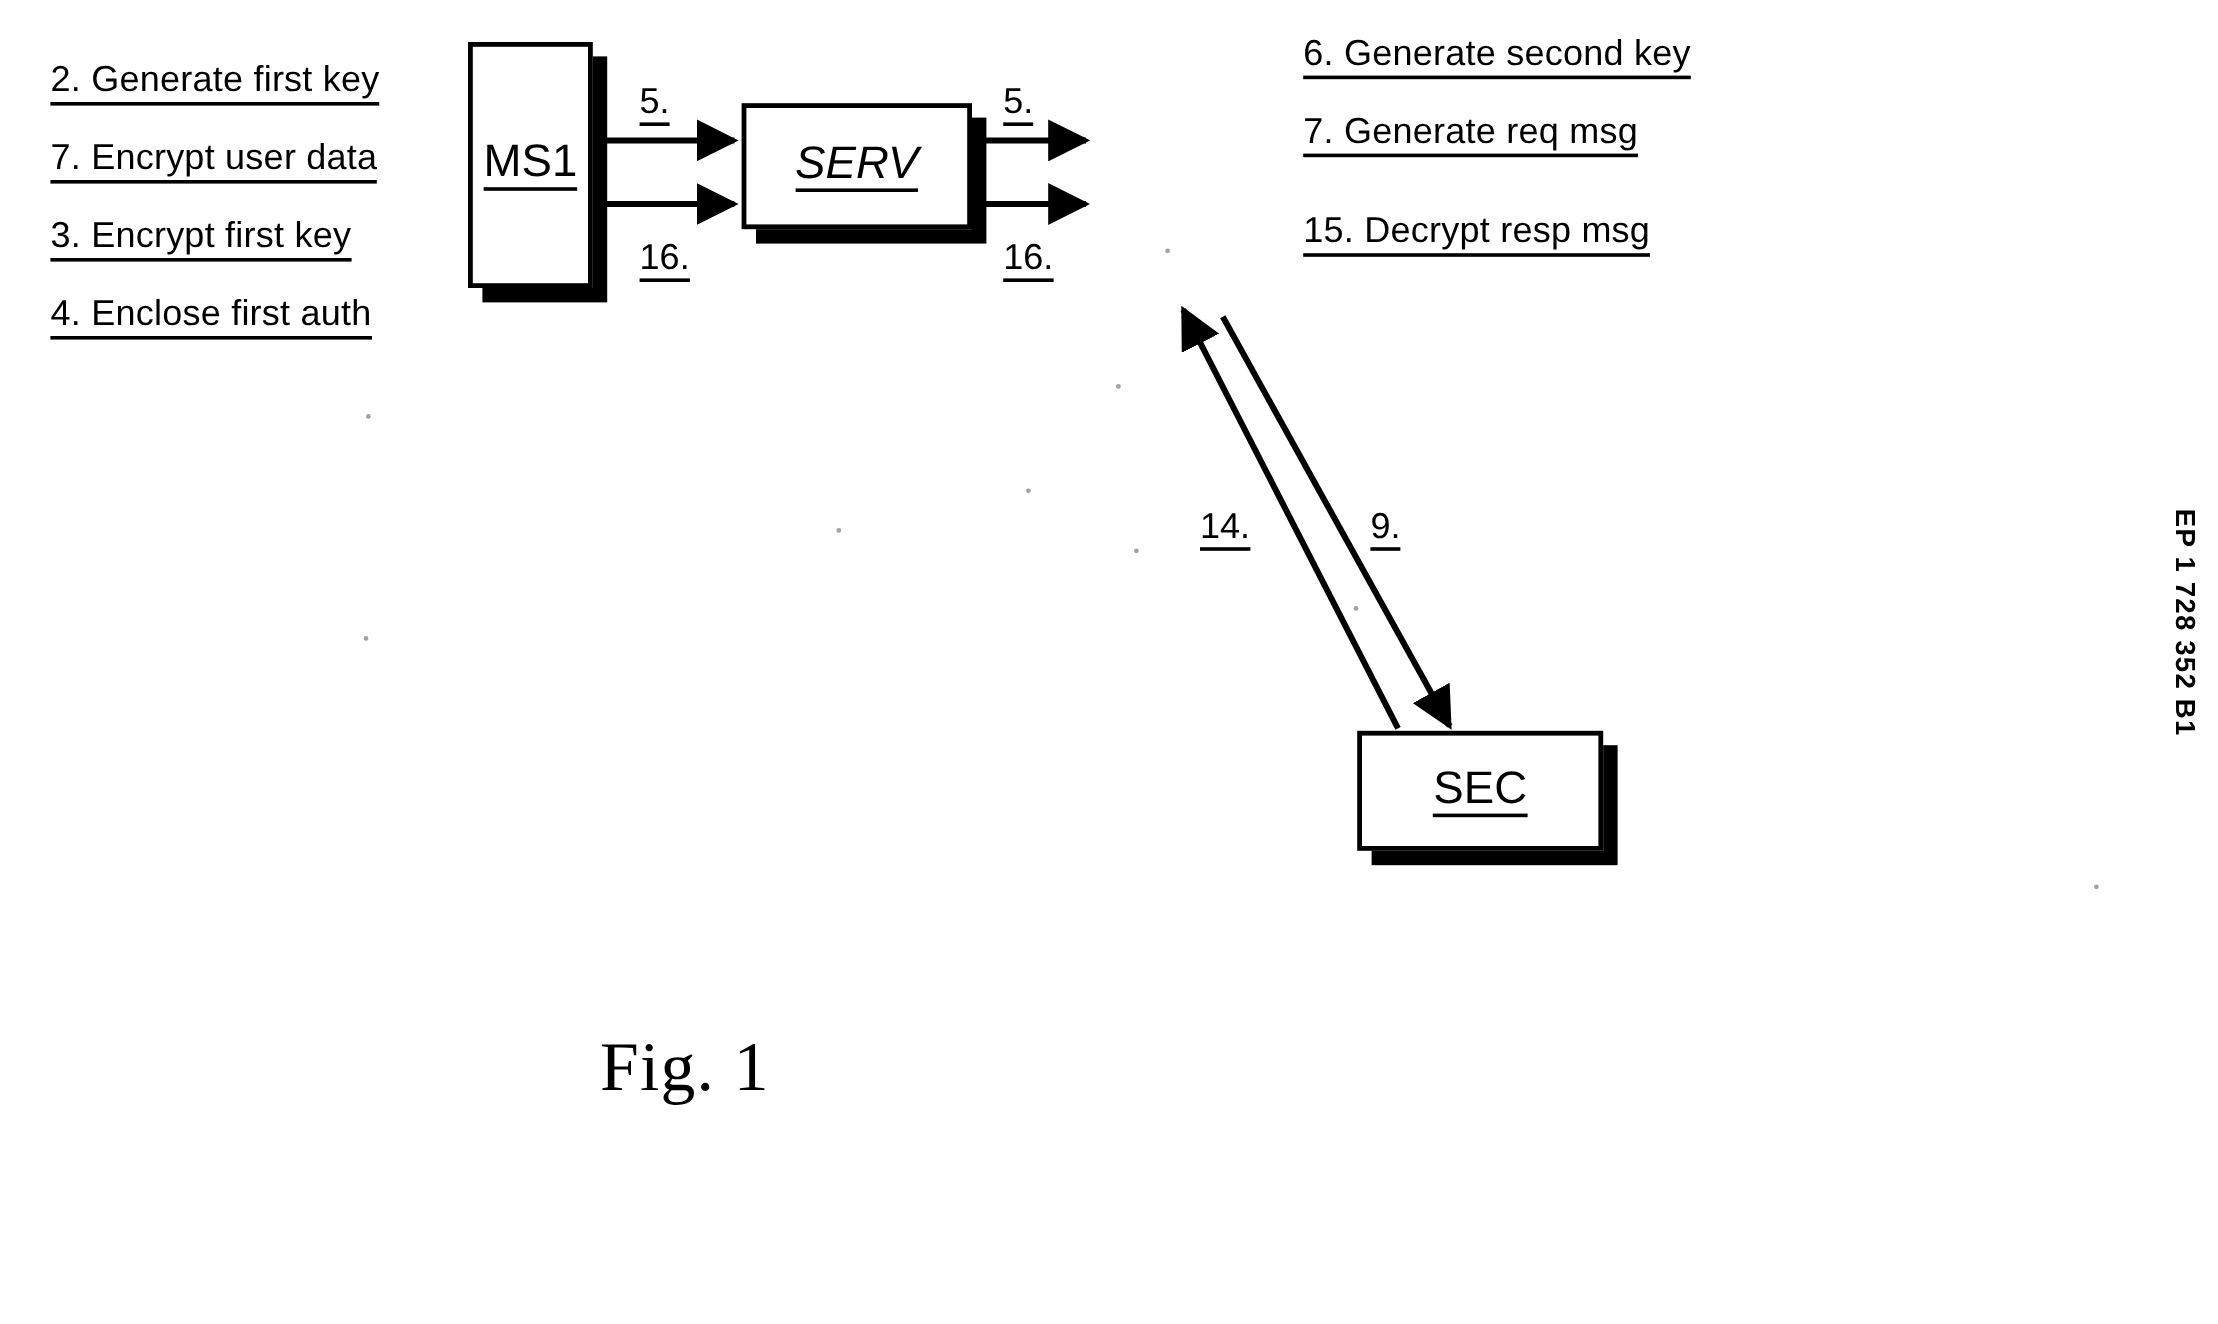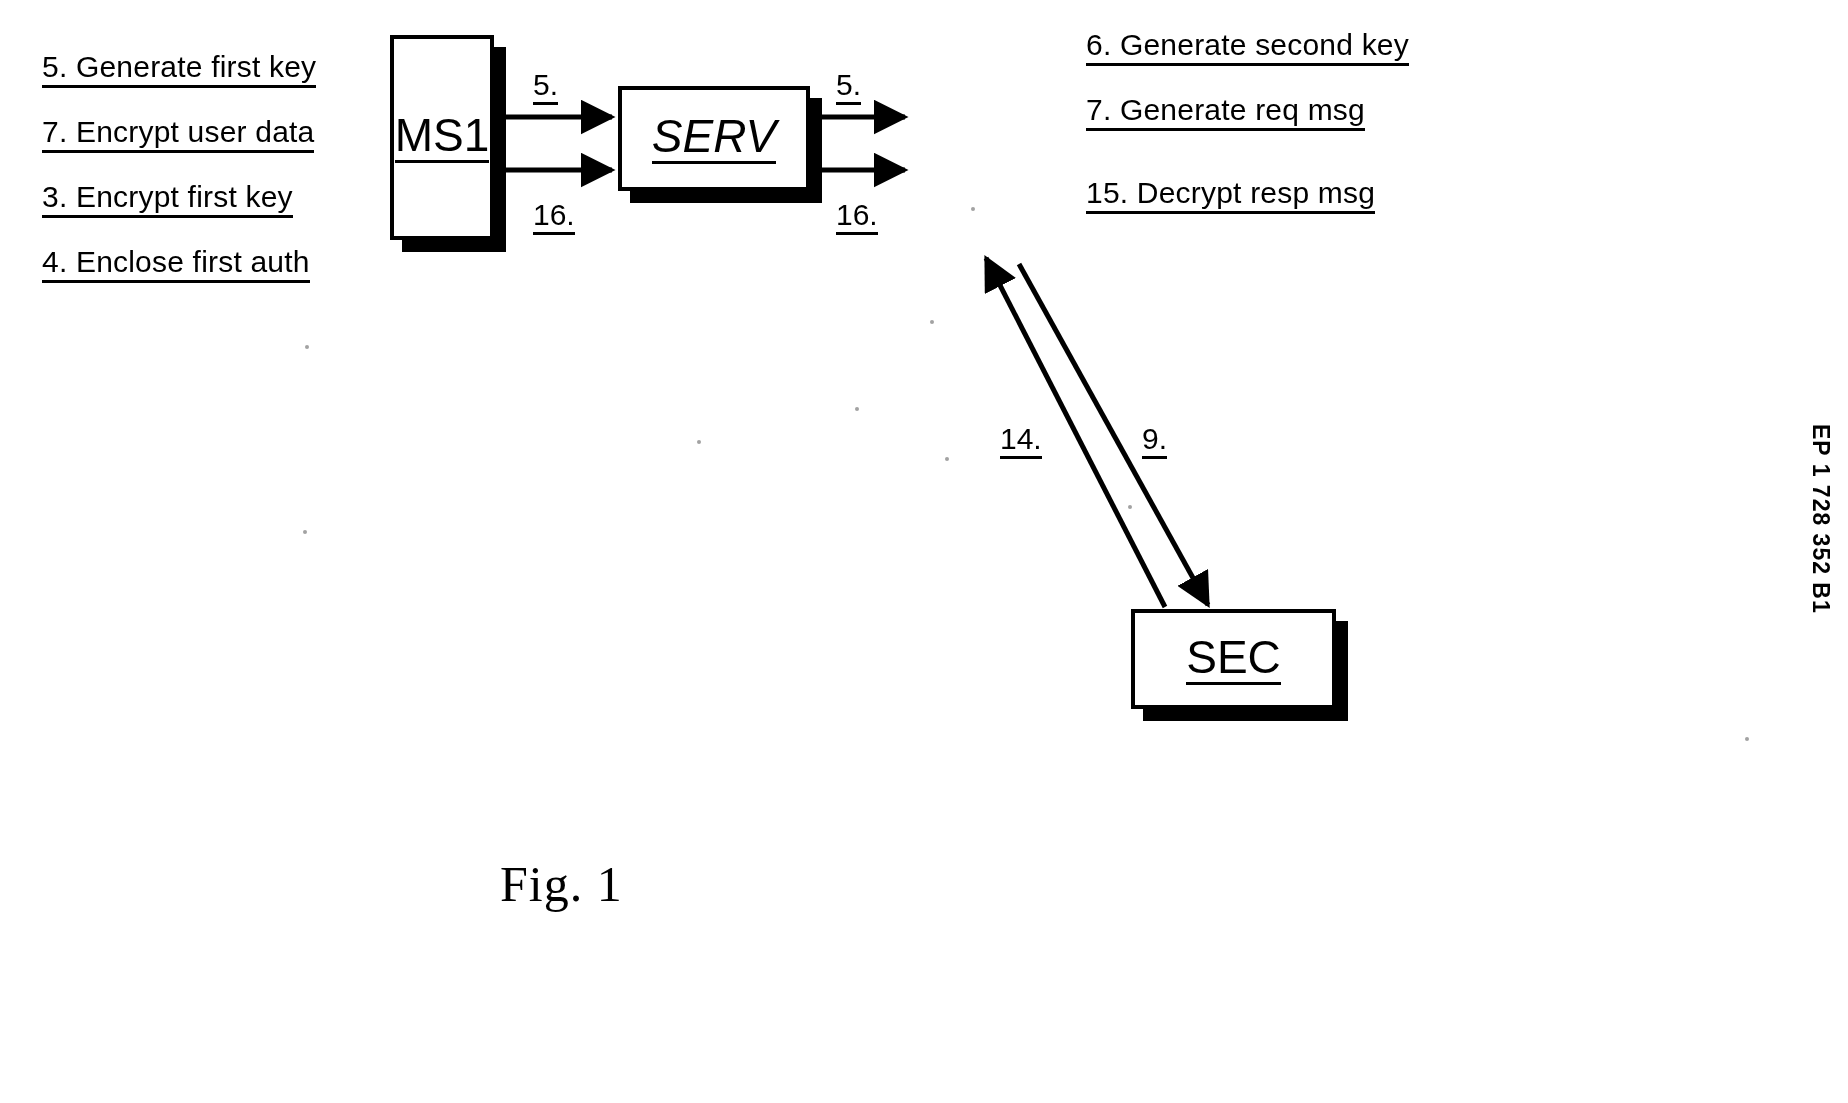--- a/index.html
+++ b/index.html
@@ -54,21 +54,21 @@
     width: 100%;
     height: 100%;
     background: #fff;
     border: 4px solid #000;
     box-sizing: border-box;
     display: flex;
     align-items: center;
     justify-content: center;
   }
   .node .label {
-    font-size: 46px;
+    font-size: 38px;
     border-bottom: 3px solid #000;
     padding-bottom: 2px;
     line-height: 1;
   }
 
   #node-ms1  { left: 390px;  top: 35px;  width: 104px; height: 205px; }
   #node-serv { left: 618px;  top: 86px;  width: 192px; height: 105px; font-style: italic; }
   #node-ms2  { left: 911px;  top: 33px;  width: 104px; height: 223px; }
   #node-sec  { left: 1131px; top: 609px; width: 205px; height: 100px; }
   #node-serv .face, #node-sec .face { }
@@ -91,21 +91,21 @@
     height: 1103px;
     pointer-events: none;
   }
 
   
   #fig-caption {
     position: absolute;
     left: 500px;
     top: 855px;
     font-family: "Liberation Serif", serif;
-    font-size: 50px;
+    font-size: 58px;
     letter-spacing: 1px;
   }
 
   
   #patent-number {
     position: absolute;
     right: 14px;
     top: 424px;
     font-size: 23px;
     font-weight: bold;
@@ -144,21 +144,21 @@
     <line x1="815" y1="117" x2="905" y2="117" stroke="#000" stroke-width="5" marker-end="url(#ah)"></line>
 
     <line x1="815" y1="170" x2="905" y2="170" stroke="#000" stroke-width="5" marker-end="url(#ah)"></line>
 
     <line x1="1019" y1="264" x2="1208" y2="605" stroke="#000" stroke-width="5" marker-end="url(#ah)"></line>
 
     <line x1="1165" y1="607" x2="986" y2="258" stroke="#000" stroke-width="5" marker-end="url(#ah)"></line>
   </svg>
 
   <div class="steplist left">
-    <div class="step">5. Generate first key</div><br>
+    <div class="step">2. Generate first key</div><br>
     <div class="step">7. Encrypt user data</div><br>
     <div class="step">3. Encrypt first key</div><br>
     <div class="step">4. Enclose first auth</div>
   </div>
 
   <div class="steplist right">
     <div class="step">6. Generate second key</div><br>
     <div class="step">7. Generate req msg</div><br>
     <br>
     <div class="step">15. Decrypt resp msg</div><br>

